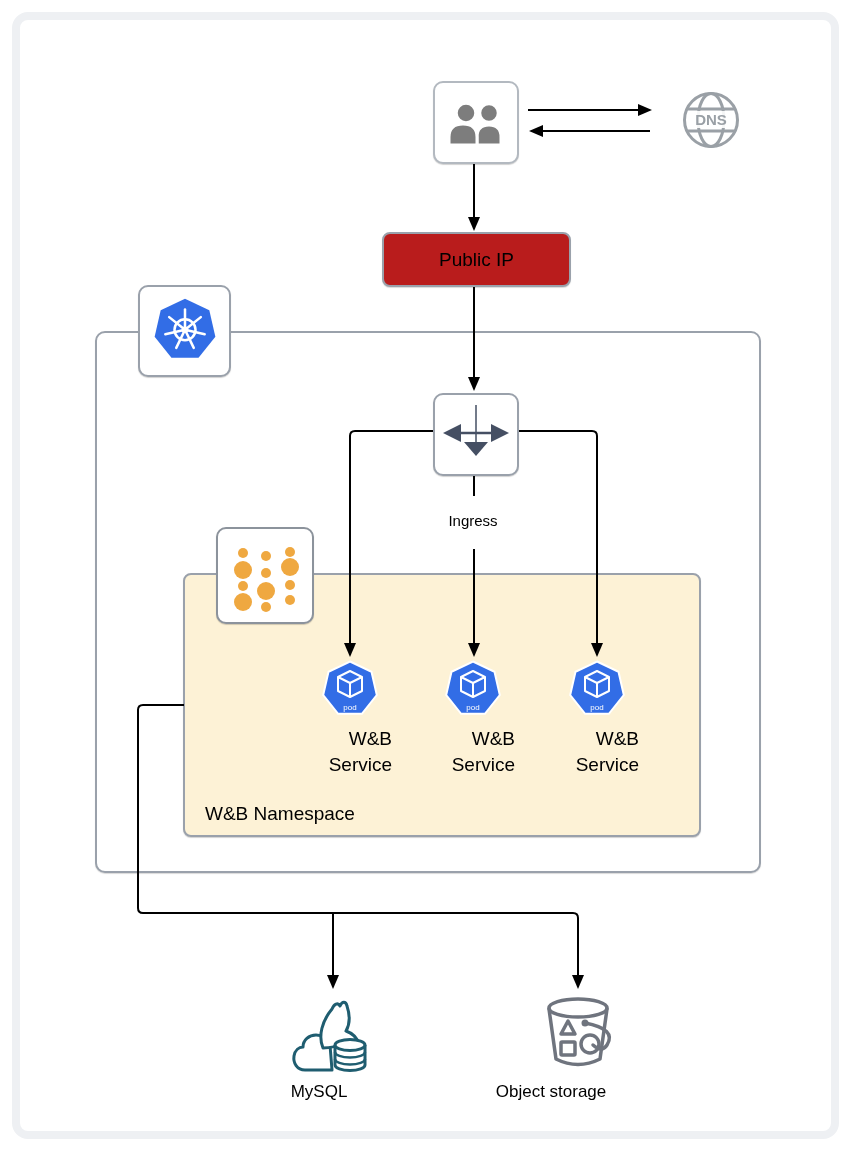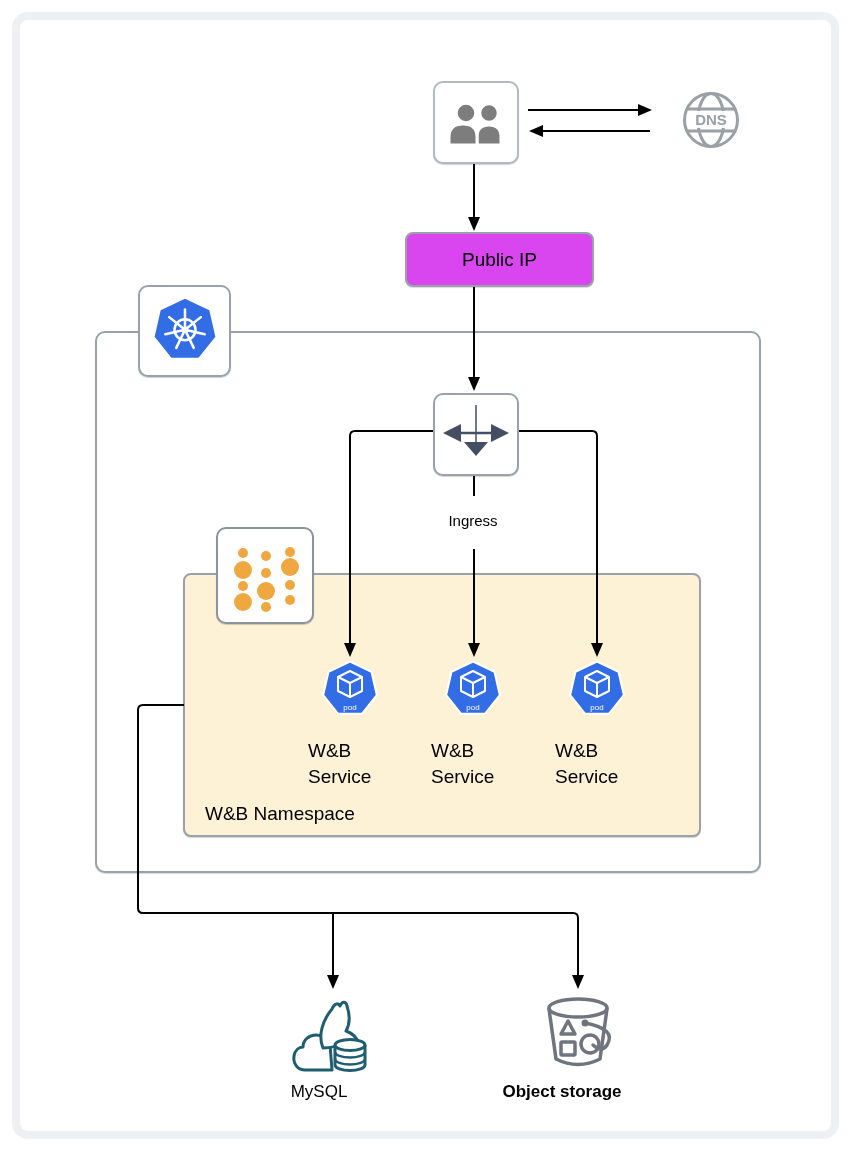--- a/index.html
+++ b/index.html
@@ -20,29 +20,29 @@
              display:flex;align-items:center;justify-content:center;}
   .k8s-box{left:138px;top:285px;width:89px;height:88px;
            display:flex;align-items:center;justify-content:center;}
   .ingress-box{left:433px;top:393px;width:82px;height:79px;
                display:flex;align-items:center;justify-content:center;}
   .ns-icon-box{left:216px;top:527px;width:94px;height:93px;border-color:#8c939c;
                display:flex;align-items:center;justify-content:center;}
   .dns-wrap{position:absolute;left:681px;top:90px;width:60px;height:60px;}
   .label{position:absolute;text-align:center;line-height:26px;}
   .public-ip{position:absolute;left:382px;top:232px;width:185px;height:51px;
-             background:#d946ef;border:2px solid #9aa1ab;border-radius:8px;
+             background:#b91c1c;border:2px solid #9aa1ab;border-radius:8px;
              box-shadow:0 1px 1px rgba(0,0,0,0.15);
              display:flex;align-items:center;justify-content:center;
-             font-size:19px;margin-left:23px;}
+             font-size:19px;}
   .ingress-label{left:413px;top:511px;width:120px;font-size:15px;line-height:20px;}
   .namespace-label{position:absolute;left:205px;top:789px;font-size:19px;margin-top:14px;}
   .svc{position:absolute;width:116px;text-align:center;}
   .svc svg{display:block;margin:0 auto;}
-  .svc .svc-label{margin:20px auto 0;width:84px;font-size:19px;line-height:26px;text-align:left;}
+  .svc .svc-label{margin:8px auto 0;width:84px;font-size:19px;line-height:26px;text-align:right;}
   .store-label{font-size:17px;line-height:22px;}
   .mysql-wrap{position:absolute;left:291px;top:996px;width:84px;height:80px;}
   .bucket-wrap{position:absolute;left:539px;top:993px;width:78px;height:84px;}
 </style>
 </head>
 <body>
 
 <div class="canvas">
 
   <div class="outer-frame"></div>
@@ -205,15 +205,15 @@
         <path d="M10,16 L17,66 Q39,77 61,66 L68,16"></path>
         <ellipse cx="39" cy="15" rx="29" ry="9"></ellipse>
         <path d="M22,41 L29,28 L36,41 Z"></path>
         <rect x="22" y="49" width="14" height="13" rx="1"></rect>
         <circle cx="51" cy="51" r="9"></circle>
         <path d="M46,30 Q78,36 68,52 Q63,60 54,52"></path>
       </g>
       <circle cx="46" cy="30" r="3.5" fill="#6f747e"></circle>
     </svg>
   </div>
-  <div class="label store-label" style="left:487px;top:1081px;width:150px;font-weight:bold;">Object storage</div>
+  <div class="label store-label" style="left:476px;top:1081px;width:150px;">Object storage</div>
 
 </div>
 
 </body></html>

